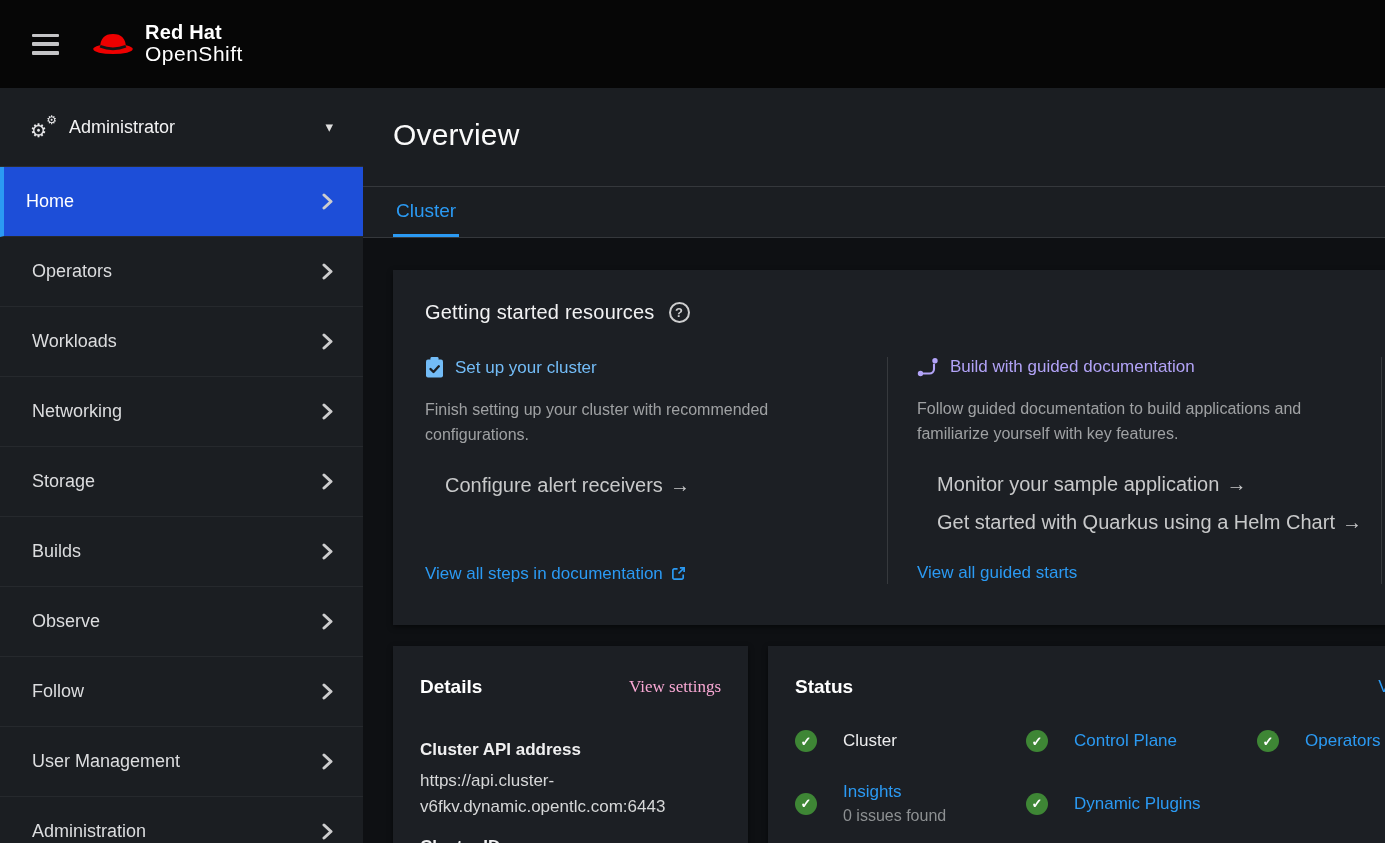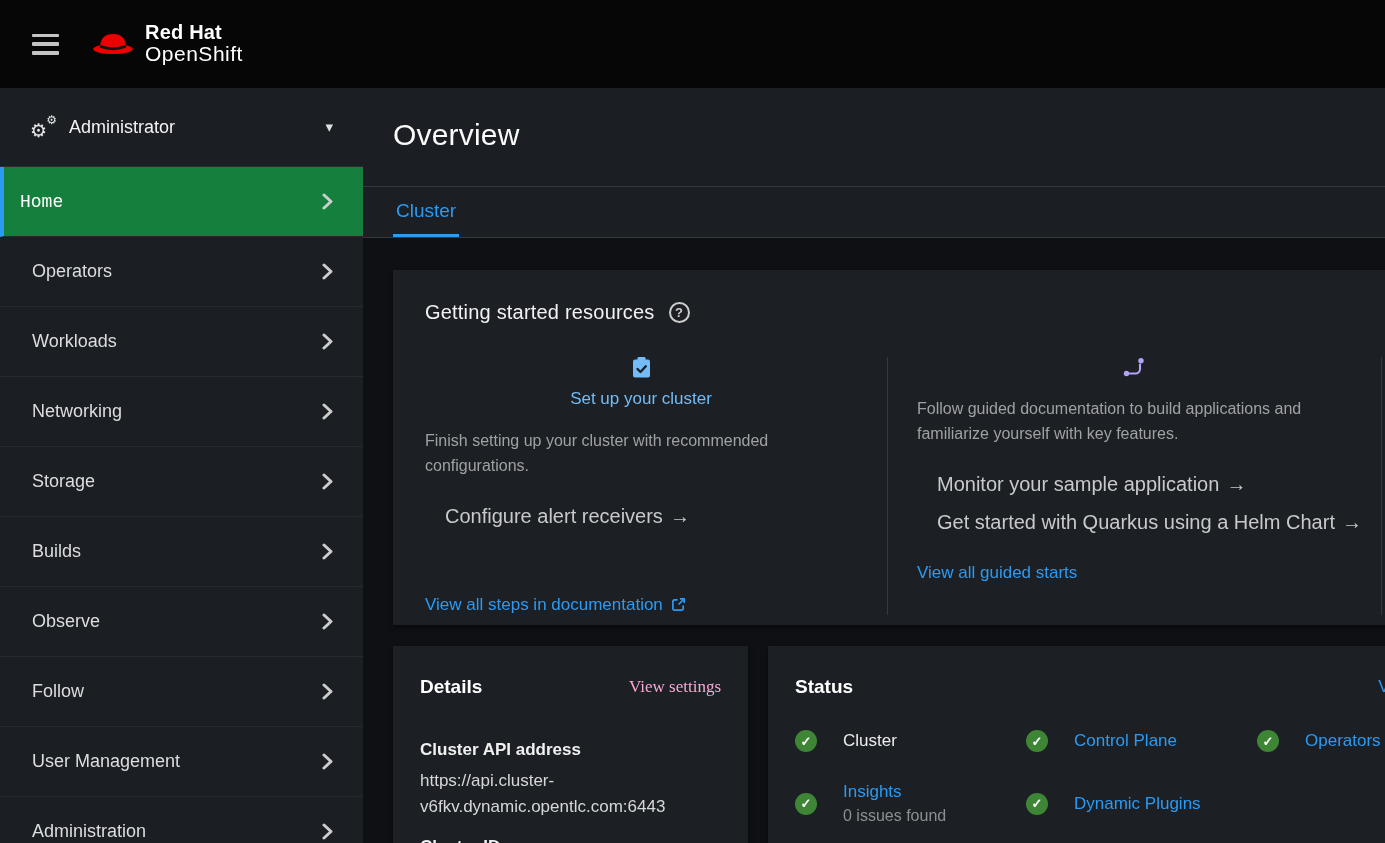--- a/index.html
+++ b/index.html
@@ -26,21 +26,21 @@
   .sidebar { width:363px; flex-shrink:0; background:#1b1e22; display:flex; flex-direction:column; }
   .perspective { height:79px; display:flex; align-items:center; padding:0 30px; border-bottom:1px solid #2a2d31; cursor:pointer; }
   .cogs { position:relative; width:27px; height:24px; color:#e6e6e8; margin-right:12px; flex-shrink:0; }
   .cogs .g1 { font-size:19px; position:absolute; left:0; bottom:-1px; line-height:1; }
   .cogs .g2 { font-size:12px; position:absolute; right:0; top:-1px; line-height:1; }
   .perspective-label { color:#f3f3f4; font-size:18px; flex:1; }
   .caret { color:#dedede; font-size:15px; }
   .nav { flex:1; overflow:hidden; }
   .nav-item { height:70px; display:flex; align-items:center; justify-content:space-between;
     padding:0 30px 0 32px; font-size:18px; color:#dcdddf; border-bottom:1px solid #26292d; cursor:pointer; }
-  .nav-item.active { background:#15803d; border-left:4px solid #2b9af3; padding-left:16px; color:#fff;font-family:Liberation Mono, monospace; }
+  .nav-item.active { background:#1d4ed8; border-left:4px solid #2b9af3; padding-left:22px; color:#fff; }
   .chev { flex-shrink:0; display:flex; align-items:center; }
 
   
   .main { flex:1; min-width:0; display:flex; flex-direction:column; background:#0e1013; }
   .page-header { height:98px; background:#1b1e22; padding:30px 0 0 30px; }
   .page-title { font-size:30px; font-weight:400; color:#fafafa; letter-spacing:.2px; }
   .tab-bar { height:52px; background:#1b1e22; border-top:1px solid #35383c; border-bottom:1px solid #35383c; padding-left:30px; display:flex; }
   .tab { display:flex; align-items:center; padding:0 3px; font-size:19px; border-bottom:3px solid; cursor:pointer; }
 
   .content { flex:1; padding:32px 0 0 30px; overflow:hidden; }
@@ -48,21 +48,21 @@
 
   
   .gs-card { width:1482px; height:355px; padding-top:31px; }
   .gs-head { display:flex; align-items:center; gap:14px; padding:0 32px; }
   .gs-title { font-size:20px; font-weight:500; color:#f2f2f3; letter-spacing:.2px; }
   .help-icon { width:21px; height:21px; border:2px solid #cdcdce; border-radius:50%; color:#cdcdce;
     font-size:13px; font-weight:700; display:flex; align-items:center; justify-content:center; cursor:pointer; }
   .gs-cols { display:flex; margin-top:33px; }
   .gs-col { width:494px; padding:0 30px 0 32px; }
   .gs-col + .gs-col { border-left:1px solid #36393d; padding-left:29px; }
-  .col-head { display:flex; align-items:center; gap:11px; font-size:17px; font-weight:500; cursor:pointer;flex-direction:column; }
+  .col-head { display:flex; align-items:center; gap:11px; font-size:17px; font-weight:500; cursor:pointer; }
   .col-head .ic { display:flex; align-items:center; }
   .col-desc { margin-top:20px; color:#9fa1a3; font-size:16px; line-height:1.55; max-width:420px; }
   .col-links { margin-top:26px; padding-left:20px; height:90px; }
   .quick-link { display:block; width:max-content; color:#c8c9ca; font-size:20px; margin-bottom:15px; cursor:pointer; }
   .arr { margin-left:7px; font-weight:400; }
   .col-footer { font-size:17px; cursor:pointer; display:inline-flex; align-items:center; gap:8px; width:max-content; }
 
   
   .cards-row { display:flex; gap:20px; margin-top:21px; }
   .details-card { width:355px; height:300px; padding:30px 27px; flex-shrink:0; }
@@ -247,20 +247,21 @@
 
           <div class="gs-col">
             <div class="col-head" style="color: rgb(178, 163, 247);">
               <span class="ic">
                 <svg width="22" height="20" viewBox="0 0 22 20">
                     <circle cx="3.5" cy="16.5" r="2.7" fill="currentColor"></circle>
                     <circle cx="18" cy="3.8" r="2.7" fill="currentColor"></circle>
                     <path d="M6.5 16.5 H12.5 A4.5 4.5 0 0 0 17 12 V7.5" stroke="currentColor" stroke-width="2.1" fill="none" stroke-linecap="round"></path>
                   </svg>
               </span>
+              <span>Build with guided documentation</span>
             </div>
             <div class="col-desc">Follow guided documentation to build applications and familiarize yourself with key features.</div>
             <div class="col-links">
               <span class="quick-link"><span>Monitor your sample application</span><span class="arr">→</span></span>
               <span class="quick-link"><span>Get started with Quarkus using a Helm Chart</span><span class="arr">→</span></span>
             </div>
             <span class="col-footer" style="color: rgb(43, 154, 243);">
               <span>View all guided starts</span>
             </span>
           </div>

